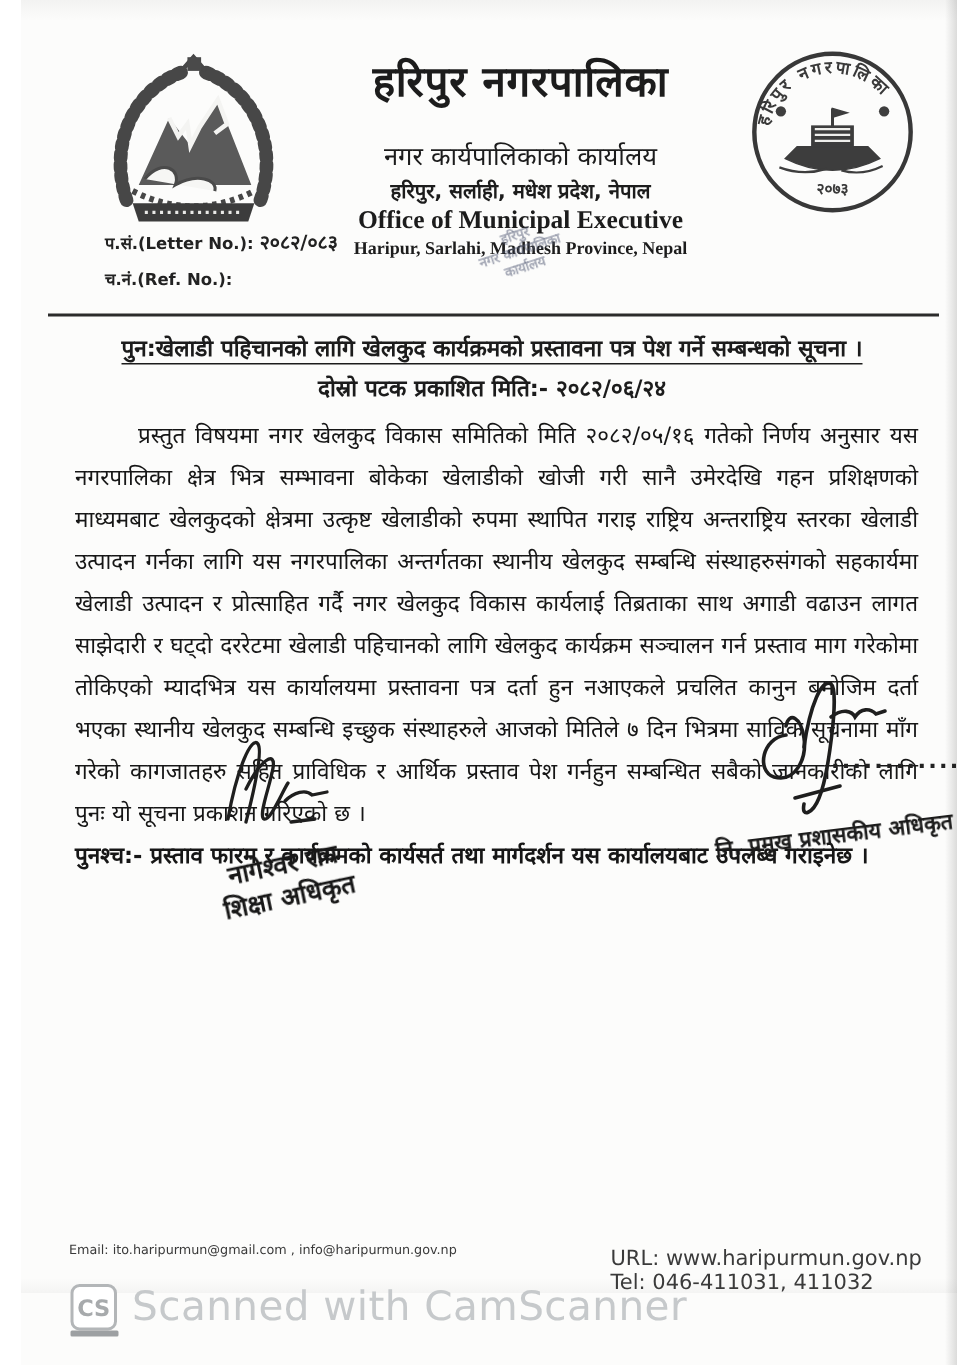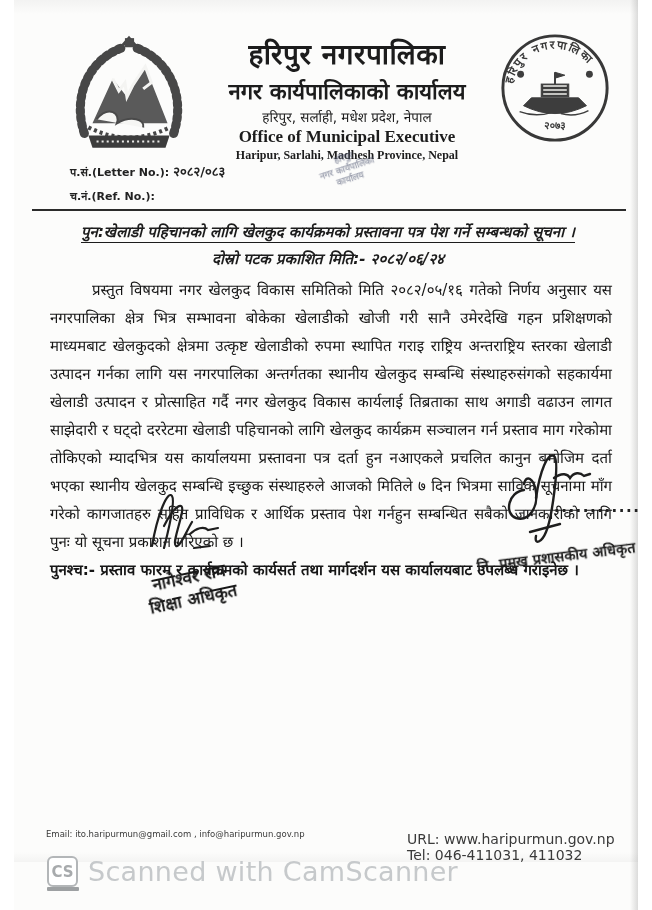--- a/index.html
+++ b/index.html
@@ -15,43 +15,43 @@
     background:linear-gradient(to right, rgba(0,0,0,0), rgba(70,70,70,0.18)); }
   .edge-bottom { position:absolute; left:0; bottom:48px; width:100%; height:10px;
     background:linear-gradient(to bottom, rgba(0,0,0,0), rgba(90,90,90,0.05)); }
   .edge-top { position:absolute; top:0; left:0; width:100%; height:14px;
     background:linear-gradient(to bottom, rgba(120,120,120,0.07), rgba(0,0,0,0)); }
 
   
   .emblem { position:absolute; left:44px; top:34px; width:142px; height:132px; }
   .header-text { position:absolute; left:172px; top:34px; width:322px; text-align:center; }
   .h-np-title { font-size:28px; font-weight:bold; letter-spacing:0.5px; }
-  .h-np-sub   { font-size:22px; font-weight:bold; margin-top:3px; }
-  .h-np-addr  { font-size:13.5px; font-weight:normal; margin-top:3px; }
+  .h-np-sub   { font-size:17px; font-weight:normal; margin-top:20px; }
+  .h-np-addr  { font-size:13.5px; font-weight:bold; margin-top:3px; }
   .h-en-title { font-family:"Liberation Serif","DejaVu Serif",serif; font-size:23px; font-weight:bold; margin-top:4px; letter-spacing:0.5px; }
   .h-en-sub   { font-family:"Liberation Serif","DejaVu Serif",serif; font-size:17px; font-weight:bold; margin-top:1px; }
   .h-en-addr  { font-family:"Liberation Serif","DejaVu Serif",serif; font-size:12px; font-weight:bold; margin-top:1px; }
   .round-stamp { position:absolute; right:24px; top:28px; width:118px; height:120px; }
 
   .faint-stamp {
     position:absolute; left:268px; top:152px; width:130px;
     transform:rotate(-18deg);
     color:rgba(85,92,118,0.55); font-weight:bold; font-size:9px; line-height:11px;
     text-align:center; filter:blur(0.4px);
   }
 
   
-  .meta { position:absolute; left:56px; top:162px; font-size:11px; font-weight:bold; color:#222; }
+  .meta { position:absolute; left:56px; top:152px; font-size:11px; font-weight:bold; color:#222; }
   .meta-row { margin-bottom:8px; }
   .meta-val { font-size:13px; font-weight:bold; margin-left:4px; }
   .rule { position:absolute; left:18px; right:12px; top:209px; height:0;
           border-top:2.5px solid #2b2b2b; }
 
   
-  .subject { position:absolute; left:20px; right:16px; top:221px; text-align:center;font-style:italic; }
+  .subject { position:absolute; left:20px; right:16px; top:221px; text-align:center; }
   .subject-line1 { display:inline-block; font-size:15px; font-weight:bold;
                    border-bottom:1.5px solid #1c1c1c; padding-bottom:1px; }
   .subject-line2 { font-size:15px; font-weight:bold; margin-top:5px; }
 
   
   .body-text { position:absolute; left:36px; right:26px; top:276px;
     font-size:15px; line-height:28px; text-align:justify; color:#161616; }
   .body-text p:first-child { text-indent:42px; }
   .postscript { font-weight:bold; text-align:left; margin-top:0; }
 

